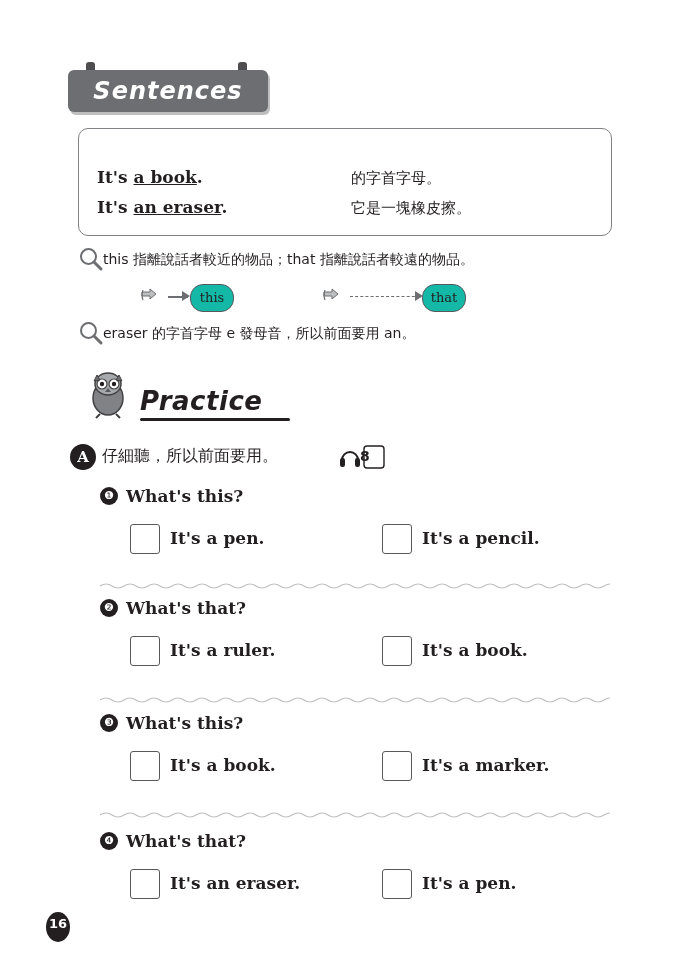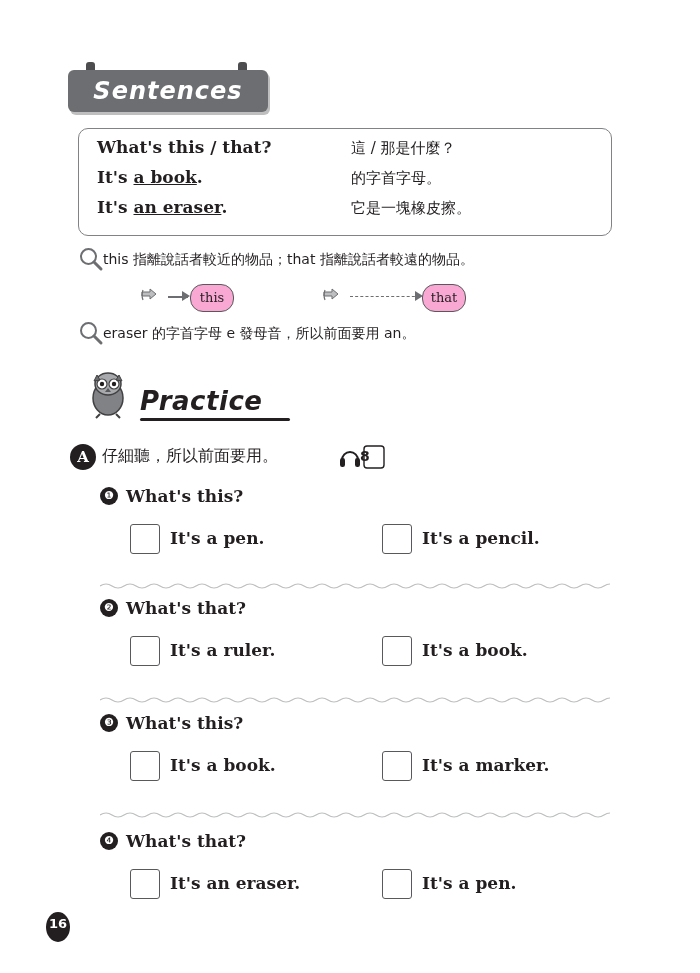--- a/index.html
+++ b/index.html
@@ -141,21 +141,21 @@
   .bubble {
     position: absolute;
     width: 42px;
     height: 26px;
     border: 1.4px solid #58595b;
     border-radius: 13px;
     text-align: center;
     line-height: 26px;
     font-size: 13px;
     font-family: "DejaVu Serif", serif;
-    background: #f9a8d4;
+    background: #14b8a6;
     color: #231f20;
   }
   .bubble.b1 { left: 58px; top: 6px; }
   .bubble.b2 { left: 290px; top: 6px; }
   .hand {
     position: absolute;
     top: 6px;
     width: 26px;
     height: 22px;
   }
@@ -364,26 +364,20 @@
 <div class="page">
 
   <div class="banner-wrap">
     <div class="pin left"></div>
     <div class="pin right"></div>
     <div class="banner"></div>
     <div class="banner-title">Sentences</div>
   </div>
 
   <div class="sentence-box">
-    <div class="sent-row r1">
-      <div class="sent-en">
-        <span>What's this / that?</span>
-      </div>
-      <div class="sent-zh">這 / 那是什麼？</div>
-    </div>
     <div class="sent-row r2">
       <div class="sent-en">
         <span>It's </span><span class="u">a book</span><span>.</span>
       </div>
       <div class="sent-zh">的字首字母。</div>
     </div>
     <div class="sent-row r3">
       <div class="sent-en">
         <span>It's </span><span class="u">an eraser</span><span>.</span>
       </div>

